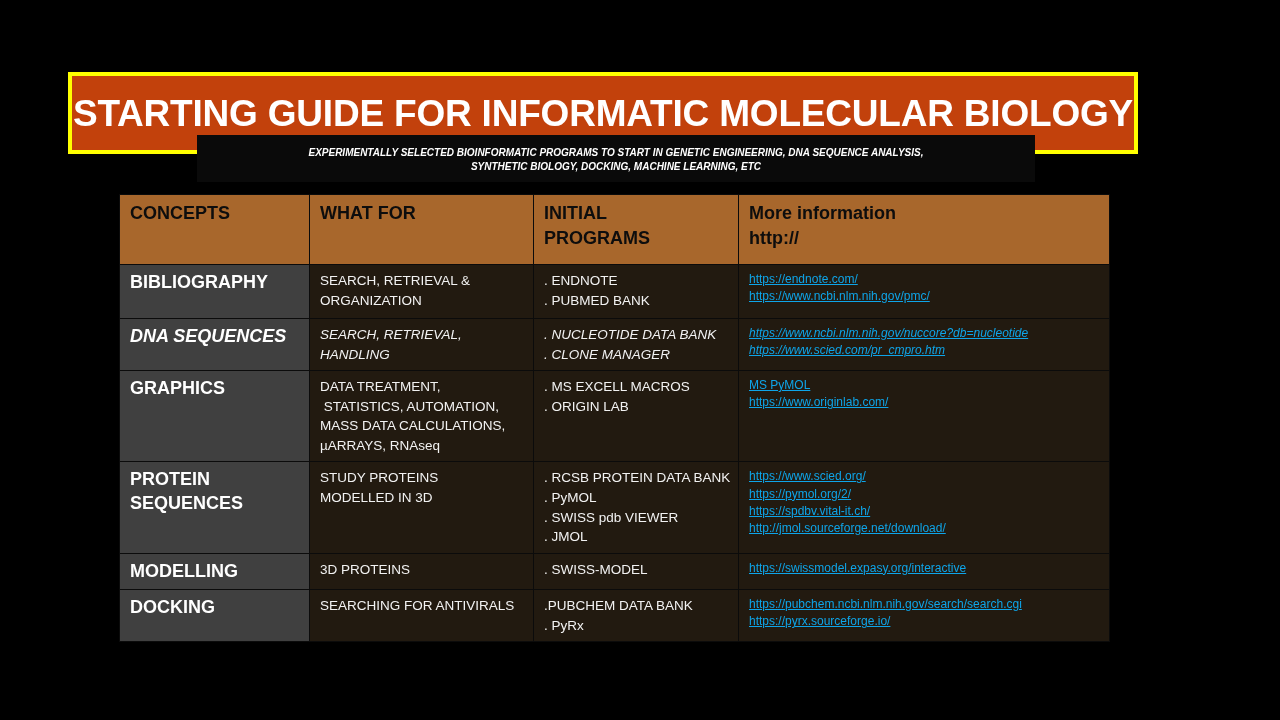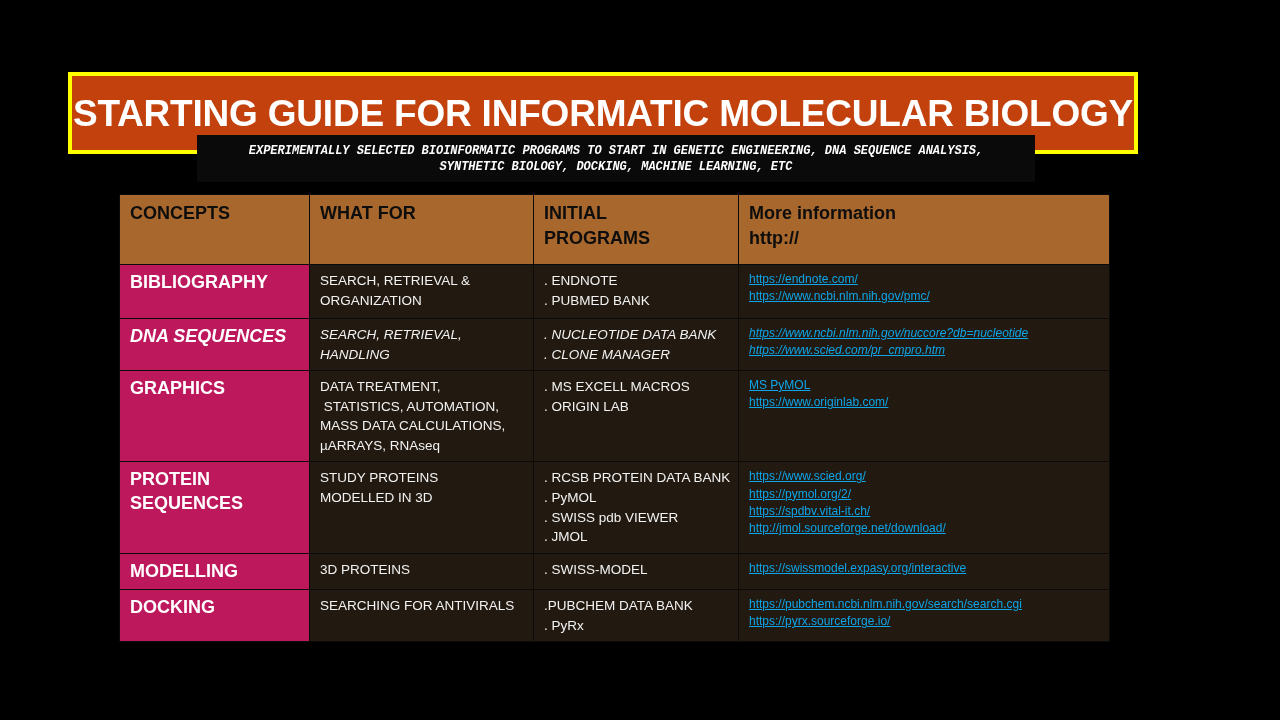--- a/index.html
+++ b/index.html
@@ -51,27 +51,26 @@
     height: 47px;
     background: #0a0a0a;
     display: flex;
     flex-direction: column;
     align-items: center;
     justify-content: center;
     padding-top: 2px;
   }
   .subtitle-line {
     color: #FFFFFF;
-    font-size: 12px;
+    font-size: 10px;
     font-weight: bold;
     font-style: italic;
     line-height: 1.32;
     text-align: center;
     white-space: nowrap;
-    font-family: Liberation Mono, monospace;
   }
 
   
   #info-table {
     position: absolute;
     left: 119px;
     top: 194px;
     width: 990px;
     border-collapse: collapse;
     table-layout: fixed;
@@ -97,21 +96,21 @@
     font-size: 18px;
     font-weight: bold;
     line-height: 1.38;
     height: 70px;
     padding-top: 11px;
   }
 
   
   tbody td { background: #221A10; }
   tbody td.cell-concept {
-    background: #be185d;
+    background: #404040;
     color: #FFFFFF;
     font-size: 18px;
     font-weight: bold;
     line-height: 1.3;
     padding-top: 9px;
   }
   tbody td.cell-whatfor,
   tbody td.cell-programs {
     color: #F2F2F2;
     font-size: 13.5px;

